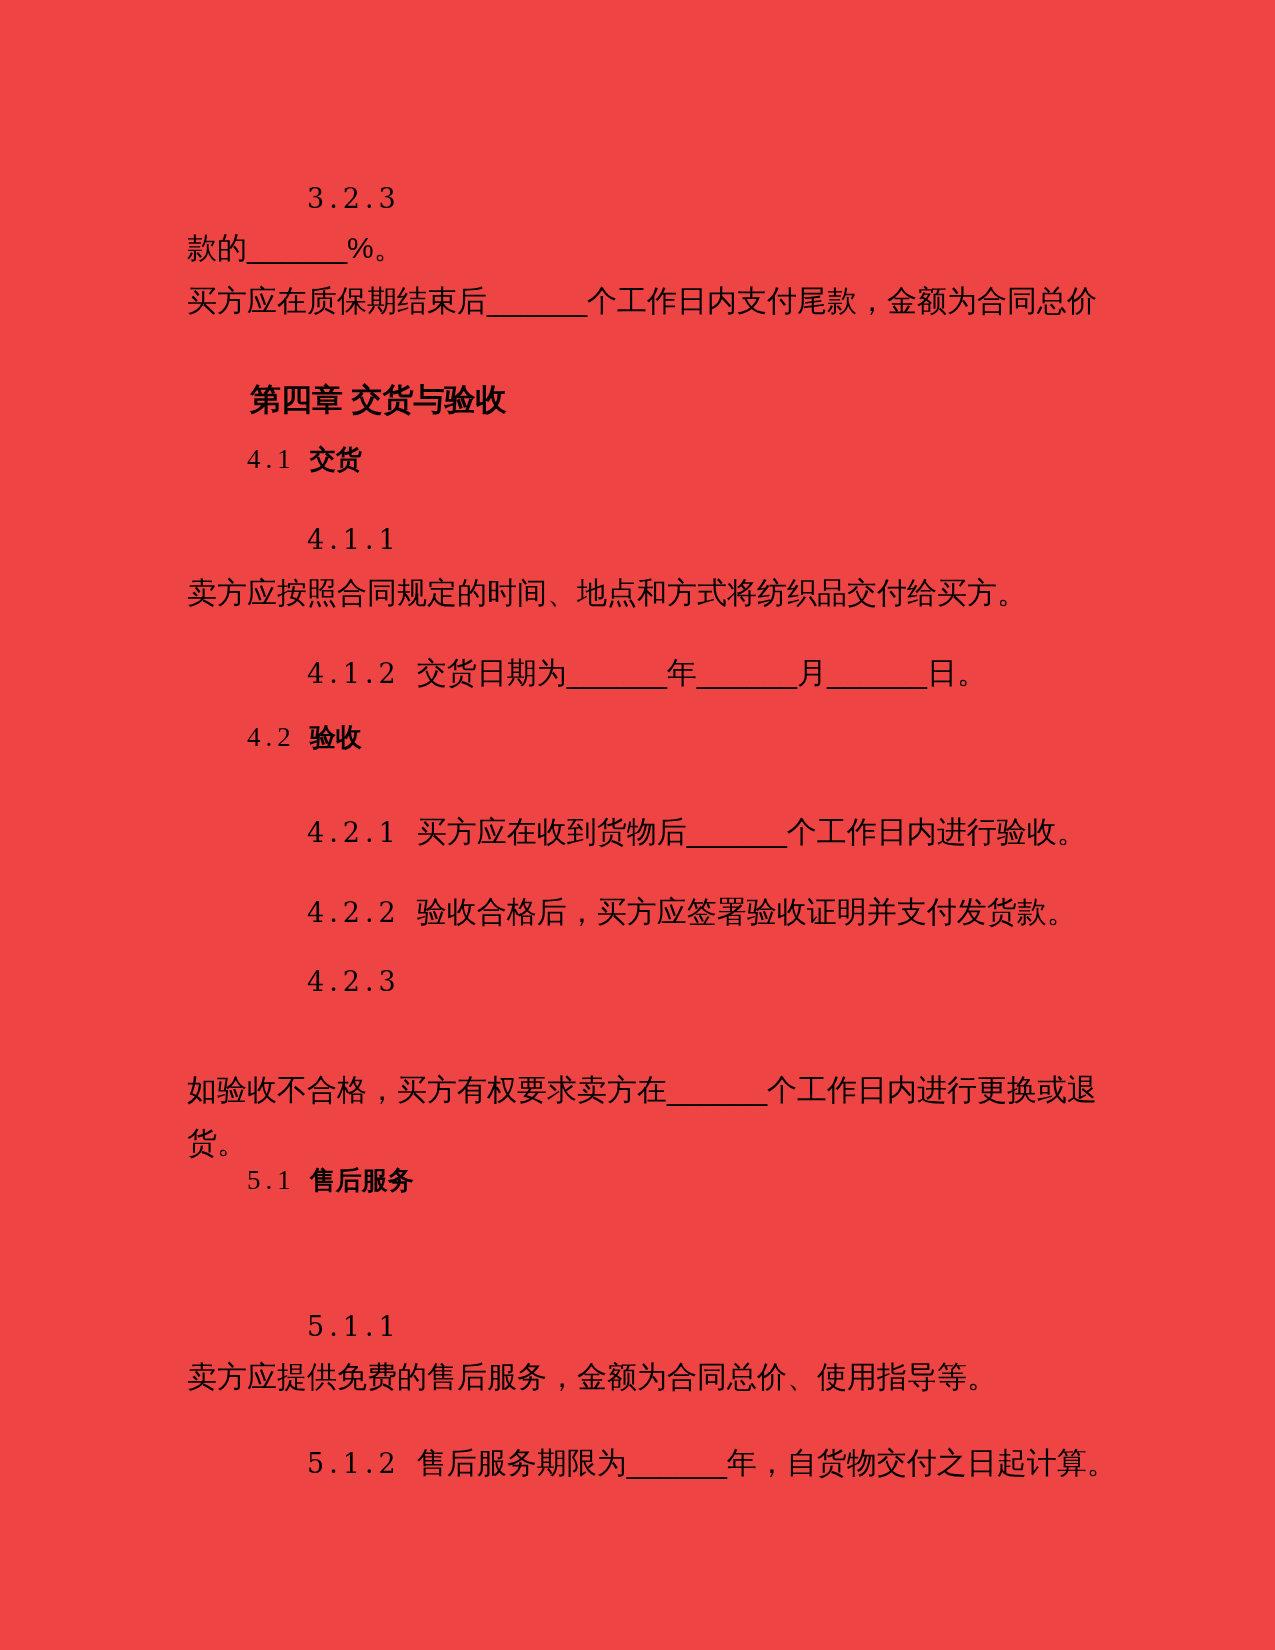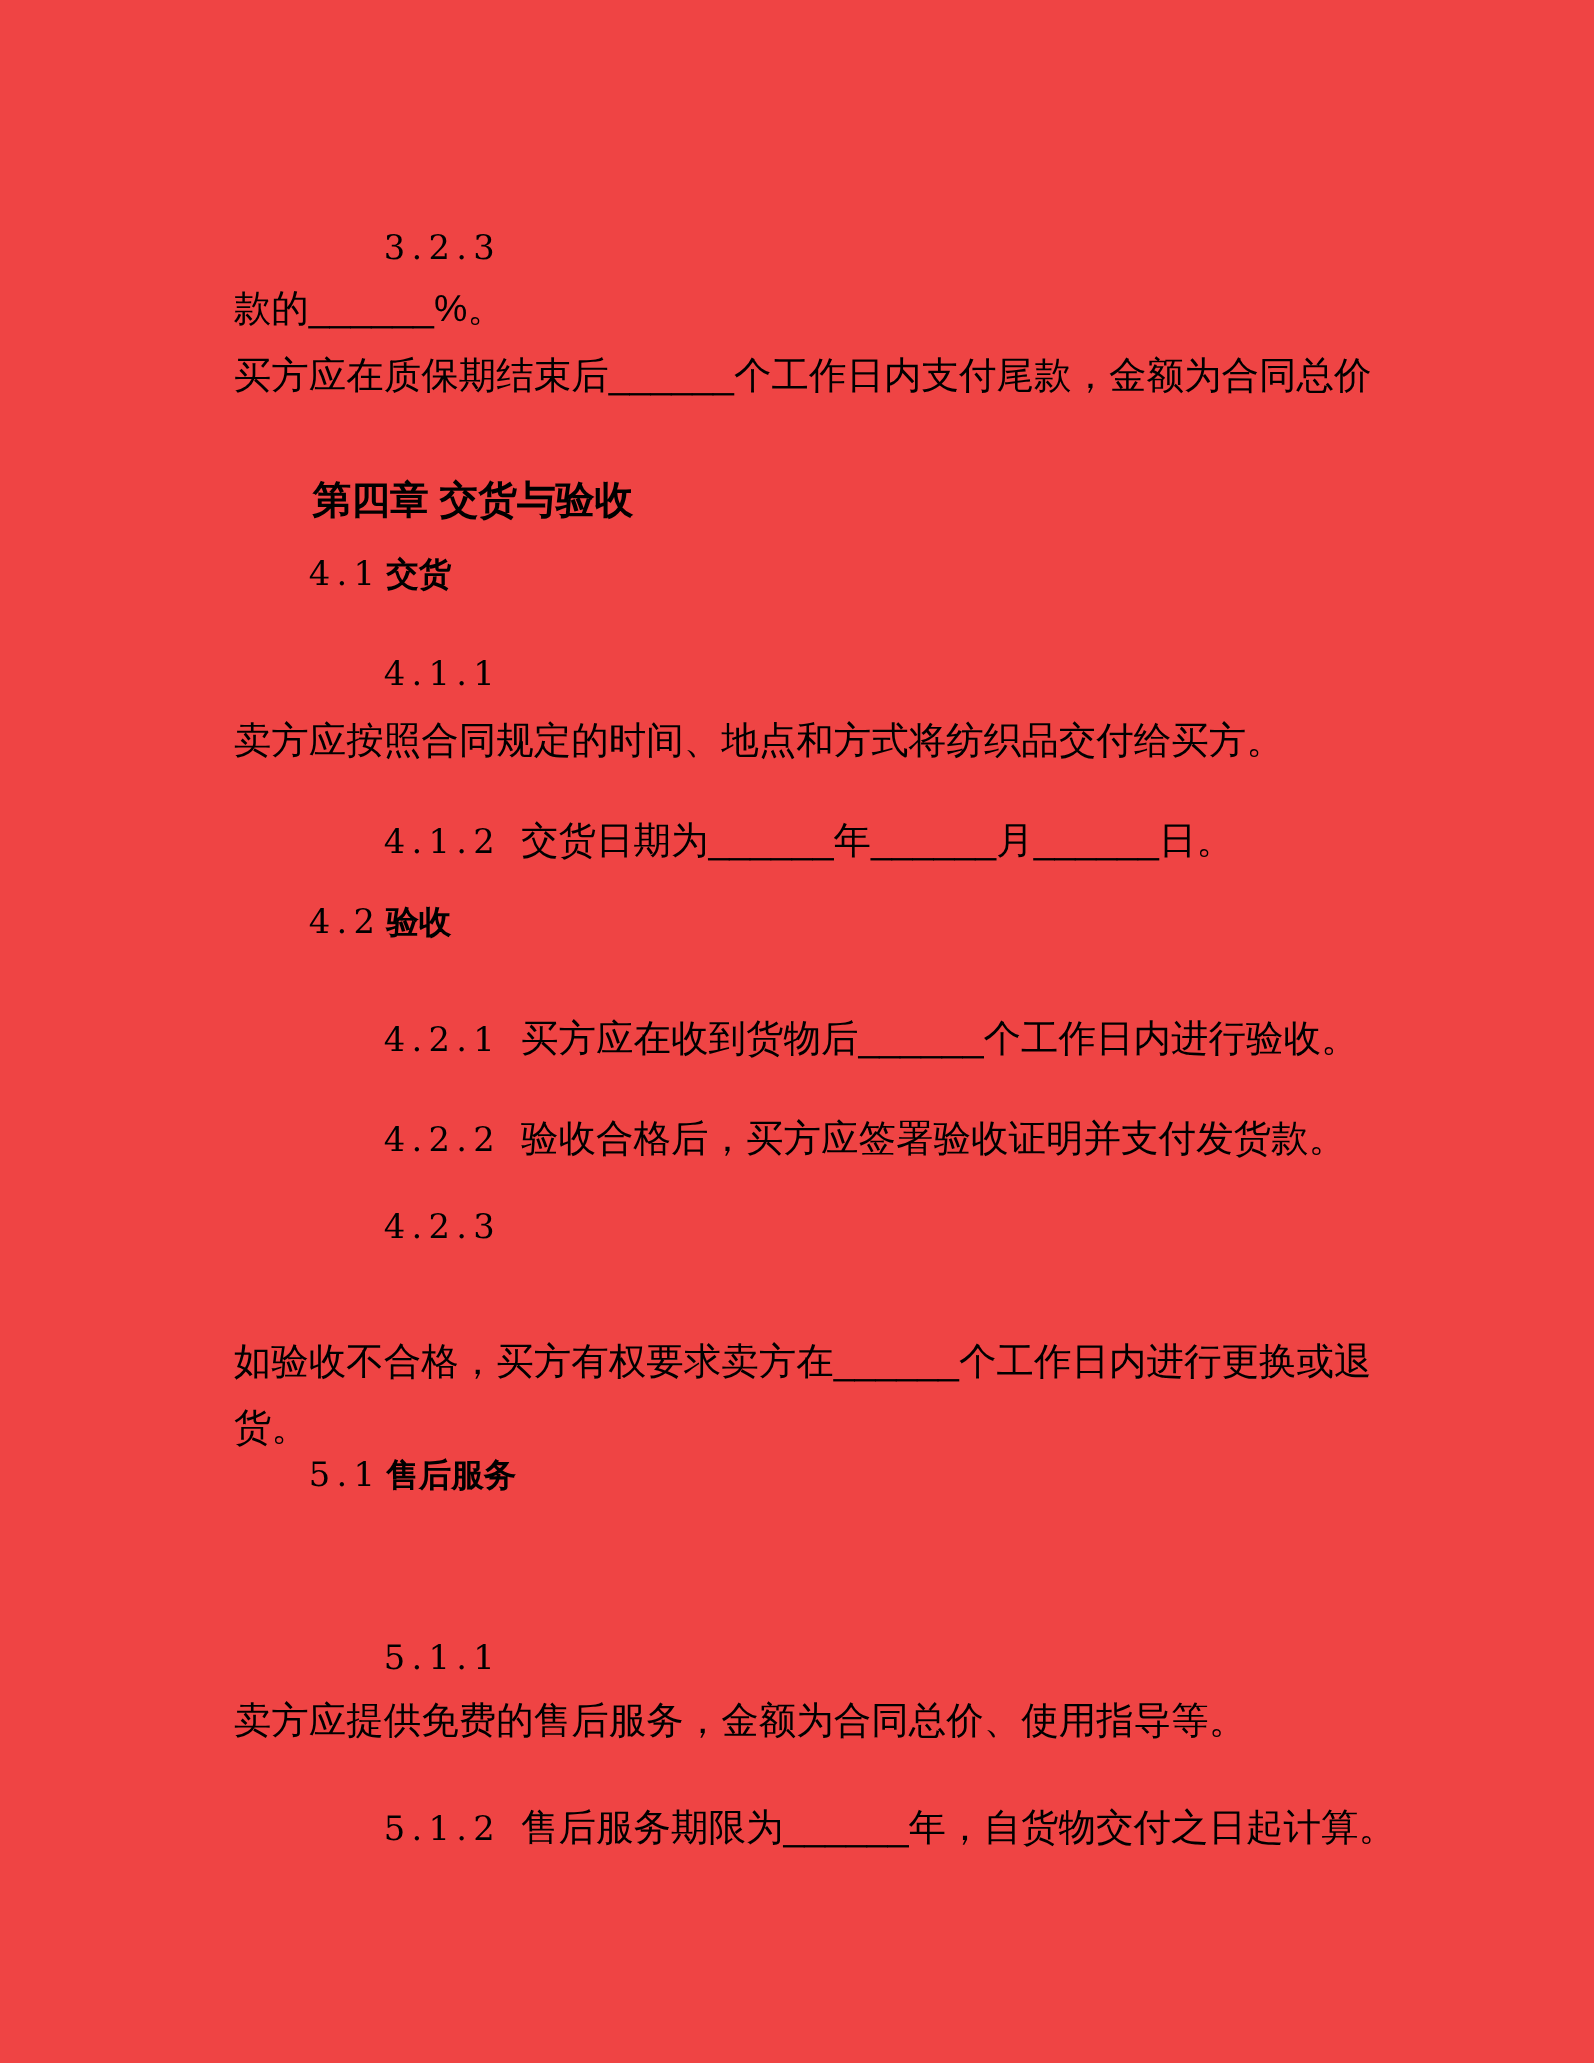--- a/index.html
+++ b/index.html
@@ -56,21 +56,21 @@
     white-space: nowrap;
     margin-top: 44px;
   }
   
   .section {
     position: absolute;
     left: 247px;
     line-height: 42px;
     white-space: nowrap;
   }
-  .section .num { margin-right: 4px; }
+  .section .num { margin-right: 14px; font-family: Liberation Serif, serif; }
   .section .title {
     font-size: 26px;
     font-weight: bold;
   }
   
   .clause-inline {
     position: absolute;
     left: 307px;
     font-size: 30px;
     line-height: 42px;

